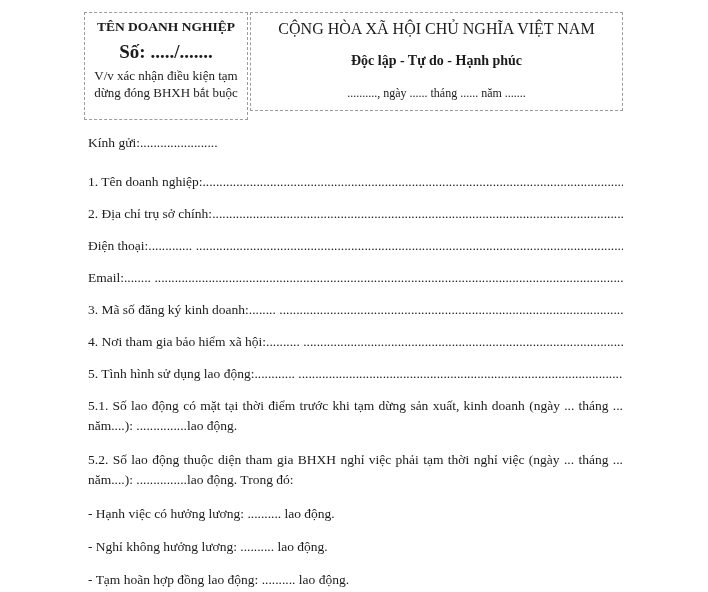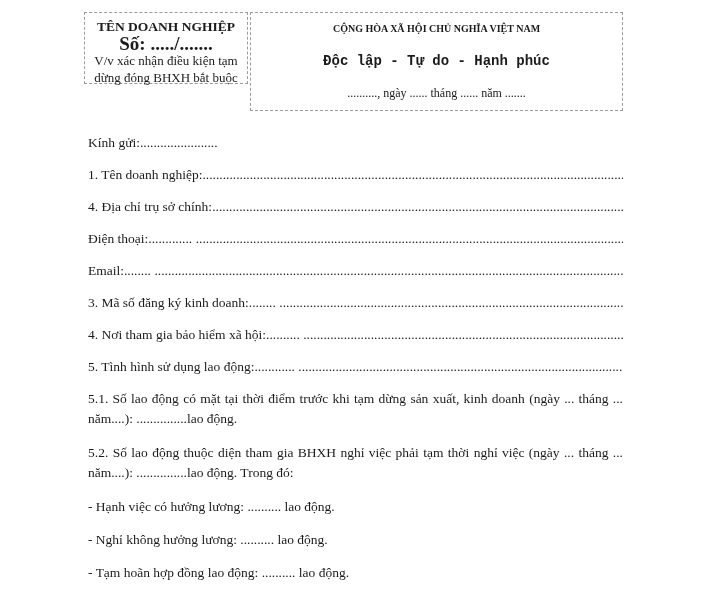--- a/index.html
+++ b/index.html
@@ -28,21 +28,21 @@
   .hbox {
     border: 1px dashed #9c9c9c;
     box-sizing: border-box;
     text-align: center;
     display: flex;
     flex-direction: column;
     justify-content: space-between;
   }
   .left-box {
     width: 164px;
-    height: 72px;
+    height: 108px;
     padding: 5px 3px 18px 3px;
   }
   .right-box {
     width: 373px;
     height: 99px;
     padding: 8px 6px 9px 6px;
   }
   .org-name {
     font-weight: bold;
     font-size: 13.5px;
@@ -51,46 +51,45 @@
   .doc-number {
     font-weight: bold;
     font-size: 19px;
     line-height: 17px;
   }
   .subject {
     font-size: 13px;
     line-height: 17px;
   }
   .national-title {
-    font-weight: bold;
-    font-size: 10px;
+    font-weight: normal;
+    font-size: 16px;
     line-height: 16px;
   }
   .motto {
     font-weight: bold;
     font-size: 14px;
     line-height: 16px;
-    font-family: Liberation Mono, monospace;
   }
   .date-line {
     font-size: 12px;
     line-height: 16px;
   }
 
   
   .doc-body {
     position: absolute;
     left: 88px;
     top: 133px;
     width: 535px;
     font-size: 13.5px;
   }
   .line {
     line-height: 20px;
-    margin-bottom: 12px;
+    margin-bottom: 19px;
   }
   .field-row {
     display: flex;
     line-height: 20px;
     margin-bottom: 12px;
     overflow: hidden;
     white-space: pre;
   }
   .field-label {
     flex: 0 0 auto;
@@ -134,21 +133,21 @@
   <div class="doc-body">
 
     <div class="line">Kính gửi:.......................</div>
 
     <div class="field-row">
       <span class="field-label">1. Tên doanh nghiệp:</span>
       <span class="dotted-fill">........................................................................................................................................................................................................</span>
     </div>
 
     <div class="field-row">
-      <span class="field-label">4. Địa chỉ trụ sở chính:</span>
+      <span class="field-label">2. Địa chỉ trụ sở chính:</span>
       <span class="dotted-fill">........................................................................................................................................................................................................</span>
     </div>
 
     <div class="field-row">
       <span class="field-label">Điện thoại:............. </span>
       <span class="dotted-fill">........................................................................................................................................................................................................</span>
     </div>
 
     <div class="field-row">
       <span class="field-label">Email:........ </span>

